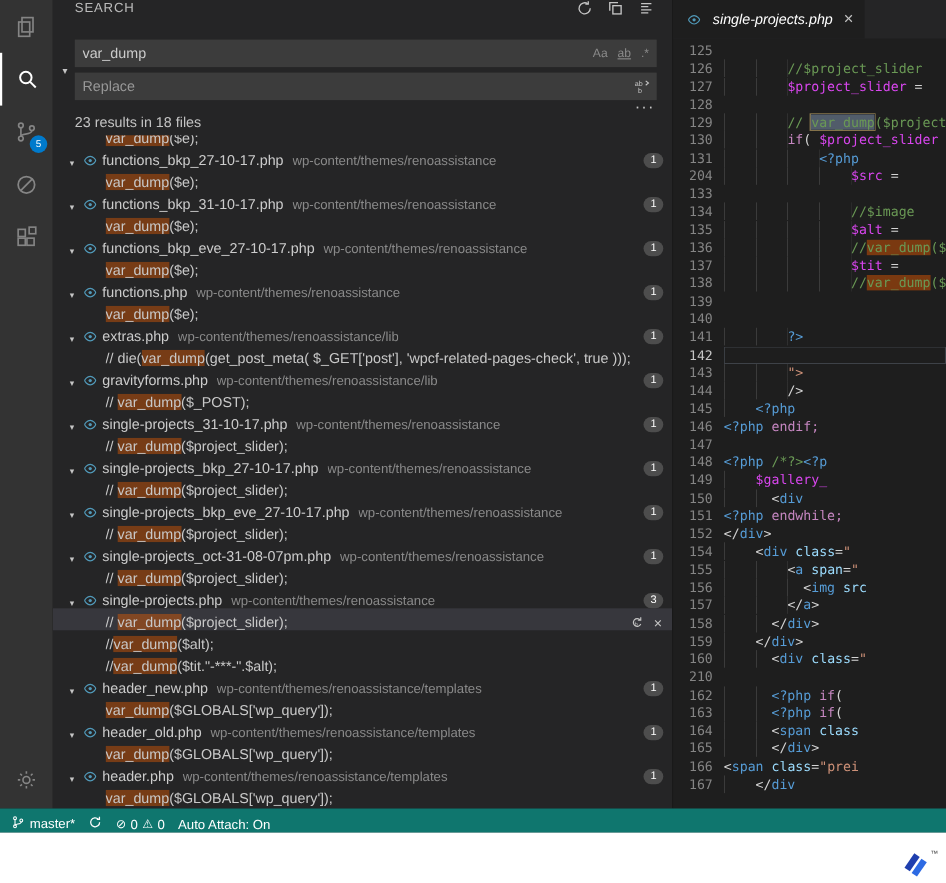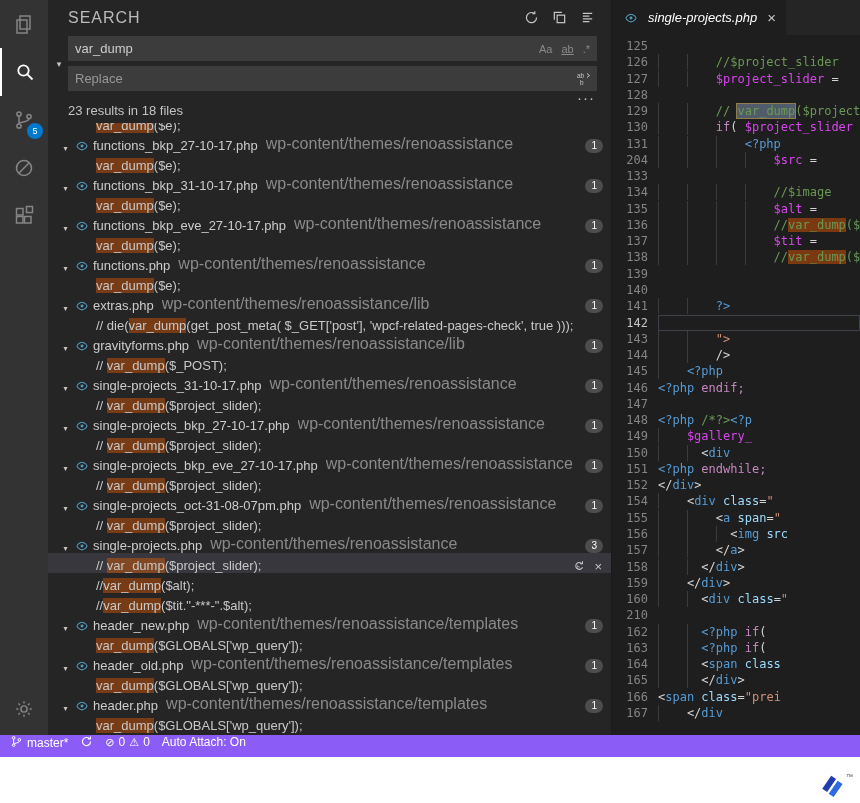--- a/index.html
+++ b/index.html
@@ -8,21 +8,21 @@
 .window{width:860px;height:757px;display:flex;flex-direction:column;background:#1e1e1e}
 .main{flex:1;display:flex;min-height:0}
 
 .activitybar{width:48px;flex:none;background:#333333;display:flex;flex-direction:column}
 .ab-item{width:48px;height:48px;display:flex;align-items:center;justify-content:center;color:#858585;position:relative;cursor:pointer}
 .ab-item.active{color:#ffffff;border-left:2px solid #ffffff}
 .ab-badge{position:absolute;right:5px;bottom:5px;min-width:16px;height:16px;border-radius:50%;background:#007acc;color:#fff;font-size:9px;display:flex;align-items:center;justify-content:center}
 .ab-spacer{flex:1}
 
 .sidebar{width:564px;flex:none;background:#252526;color:#ccc;display:flex;flex-direction:column;border-right:1px solid #191919;min-height:0}
-.sb-header{height:35px;flex:none;display:flex;align-items:center;padding:0 16px 0 20px;font-size:16px;color:#bbbbbb;letter-spacing:.06em}
+.sb-header{height:35px;flex:none;display:flex;align-items:flex-start;padding:0 16px 0 20px;font-size:12px;color:#bbbbbb;letter-spacing:.06em}
 .sb-actions{margin-left:auto;display:flex;gap:13px;color:#c5c5c5}
 .sb-actions span{cursor:pointer;display:flex;align-items:center}
 .sb-search{display:flex;padding:1px 14px 0 2px;flex:none}
 .tw-col{width:18px;flex:none;display:flex;align-items:center;justify-content:center;color:#c5c5c5;font-size:9px;cursor:pointer}
 .inputs{flex:1;display:flex;flex-direction:column;gap:5px}
 .inputbox{position:relative;height:25px;background:#3c3c3c}
 .inputbox input{width:100%;height:100%;background:transparent;border:0;outline:none;color:#cccccc;font-size:13px;padding:0 72px 0 7px;font-family:"Liberation Sans",sans-serif}
 .inputbox input::placeholder{color:#989898}
 .opts{position:absolute;right:7px;top:0;height:100%;display:flex;align-items:center;gap:9px}
 .opt{font-size:11px;color:#8a8a8a;cursor:pointer}
@@ -31,21 +31,21 @@
 .meta{flex:none;padding:3px 16px 5px 20px}
 .more{display:block;text-align:right;color:#c5c5c5;letter-spacing:1px;line-height:8px;font-size:15px;cursor:pointer}
 .summary{display:block;margin-top:1px;font-size:13px;color:#c3c3c3}
 .results{flex:1;overflow:hidden;font-size:13px}
 .results>:first-child{margin-top:-10px}
 .frow,.mrow{height:20px;display:flex;align-items:flex-end;cursor:pointer;white-space:nowrap}
 .frow{padding:0 8px 0 10px}
 .tw{width:15px;flex:none;text-align:center;font-size:8px;color:#c5c5c5}
 .fic{flex:none;display:flex;margin:0 4px 0 2px}
 .fname{color:#cccccc}
-.fpath{color:#8a8a8a;font-size:16px;margin-left:8px;overflow:hidden}
+.fpath{color:#8a8a8a;font-size:12px;margin-left:8px;overflow:hidden}
 .badge{margin-left:auto;flex:none;background:#4d4d4d;color:#ffffff;font-size:10px;border-radius:9px;padding:2px 6px;line-height:1}
 .mrow{padding:0 9px 0 48px;color:#c8c8c8}
 .mrow .hl{background:rgba(234,92,0,.42)}
 .mrow.sel{background:#37373d}
 .mtext{overflow:hidden}
 .acts{margin-left:auto;display:flex;align-items:center;gap:8px;color:#c5c5c5}
 .acts .abtn{cursor:pointer;display:flex;align-items:center;font-size:13px;line-height:1}
 
 .editor{flex:1;display:flex;flex-direction:column;background:#1e1e1e;min-width:0}
 .tabbar{height:35px;flex:none;background:#252526;display:flex}
@@ -57,21 +57,21 @@
 .ln{width:46px;flex:none;text-align:right;padding-right:10px;color:#858585}
 .ln.curln{color:#c6c6c6}
 .ct{flex:1;white-space:pre}
 .cl.cur .ct{box-shadow:inset 0 0 0 1px #3e4248}
 .ind{display:inline-block;height:16px;vertical-align:top;background-image:repeating-linear-gradient(to right,#3b3b3b 0,#3b3b3b 1px,transparent 1px,transparent 4ch)}
 .tk{white-space:pre}
 .pln{color:#d4d4d4}.cmt{color:#6a9955}.var{color:#d946ef}.kw{color:#c586c0}.php{color:#569cd6}.tag{color:#569cd6}.attr{color:#9cdcfe}.str{color:#ce9178}
 .hlm{background:rgba(234,92,0,.45)}
 .hlcur{background:#515c6a;box-shadow:0 0 0 1px #8f7c4f}
 
-.statusbar{height:22px;flex:none;background:#8b5cf6;color:#fff;display:flex;align-items:flex-start;padding:0 10px;font-size:12px;gap:12px}
+.statusbar{height:22px;flex:none;background:#0f766e;color:#fff;display:flex;align-items:flex-end;padding:0 10px;font-size:12px;gap:12px}
 .sb-item{display:flex;align-items:center;gap:4px;cursor:pointer;white-space:nowrap}
 .glyph{font-size:11px;line-height:1}
 
 .page-footer{height:46px;background:#ffffff;position:relative}
 .logo{position:absolute;right:7px;bottom:4px;display:flex;align-items:flex-start}
 .logo sup{font-size:7px;color:#4a4a4a;margin-left:1px;line-height:1;margin-top:1px}
 </style>
 </head>
 <body>
 

